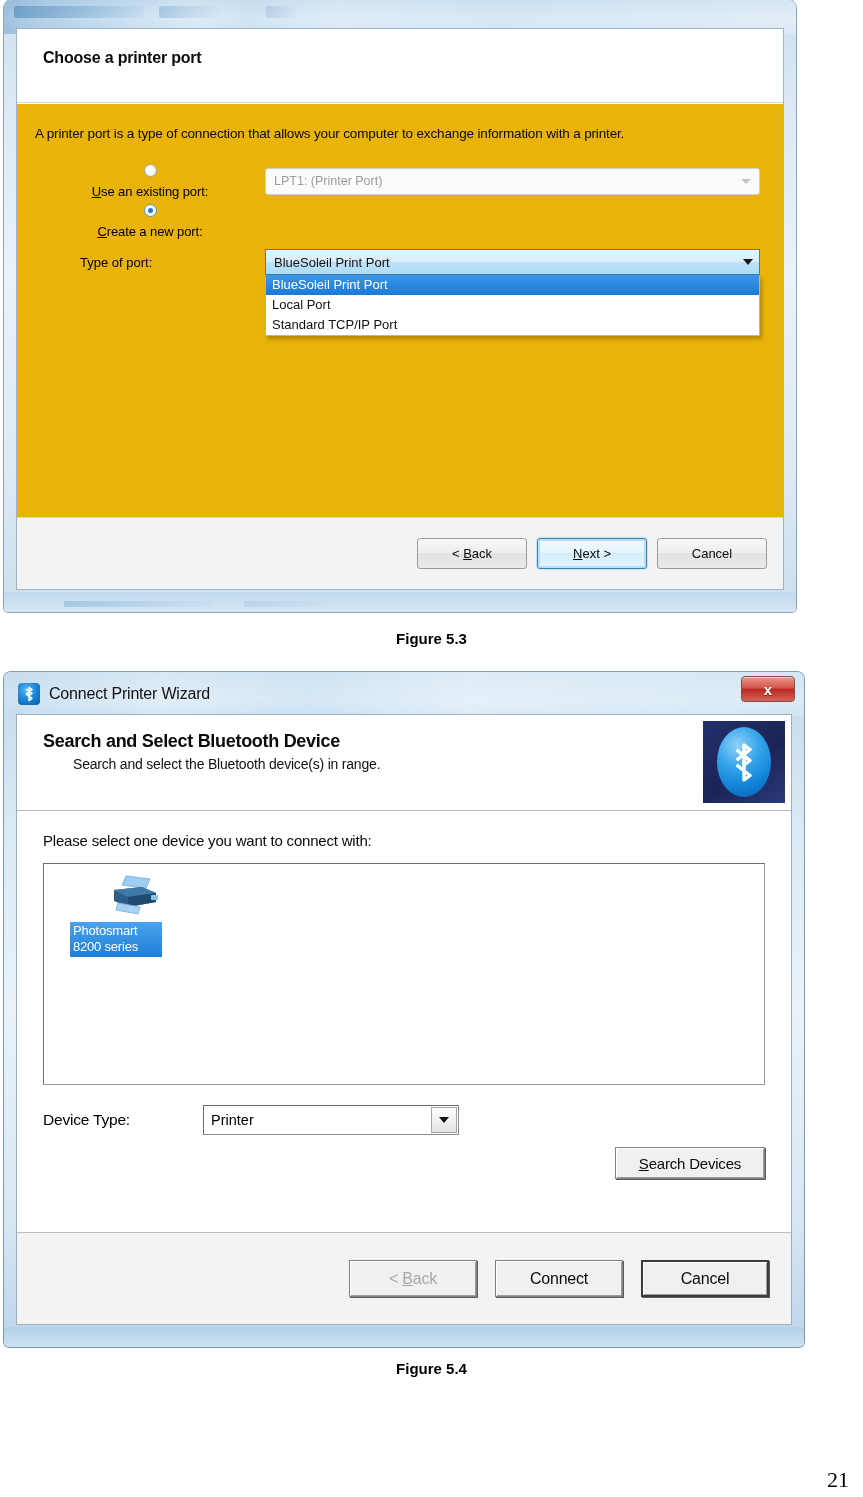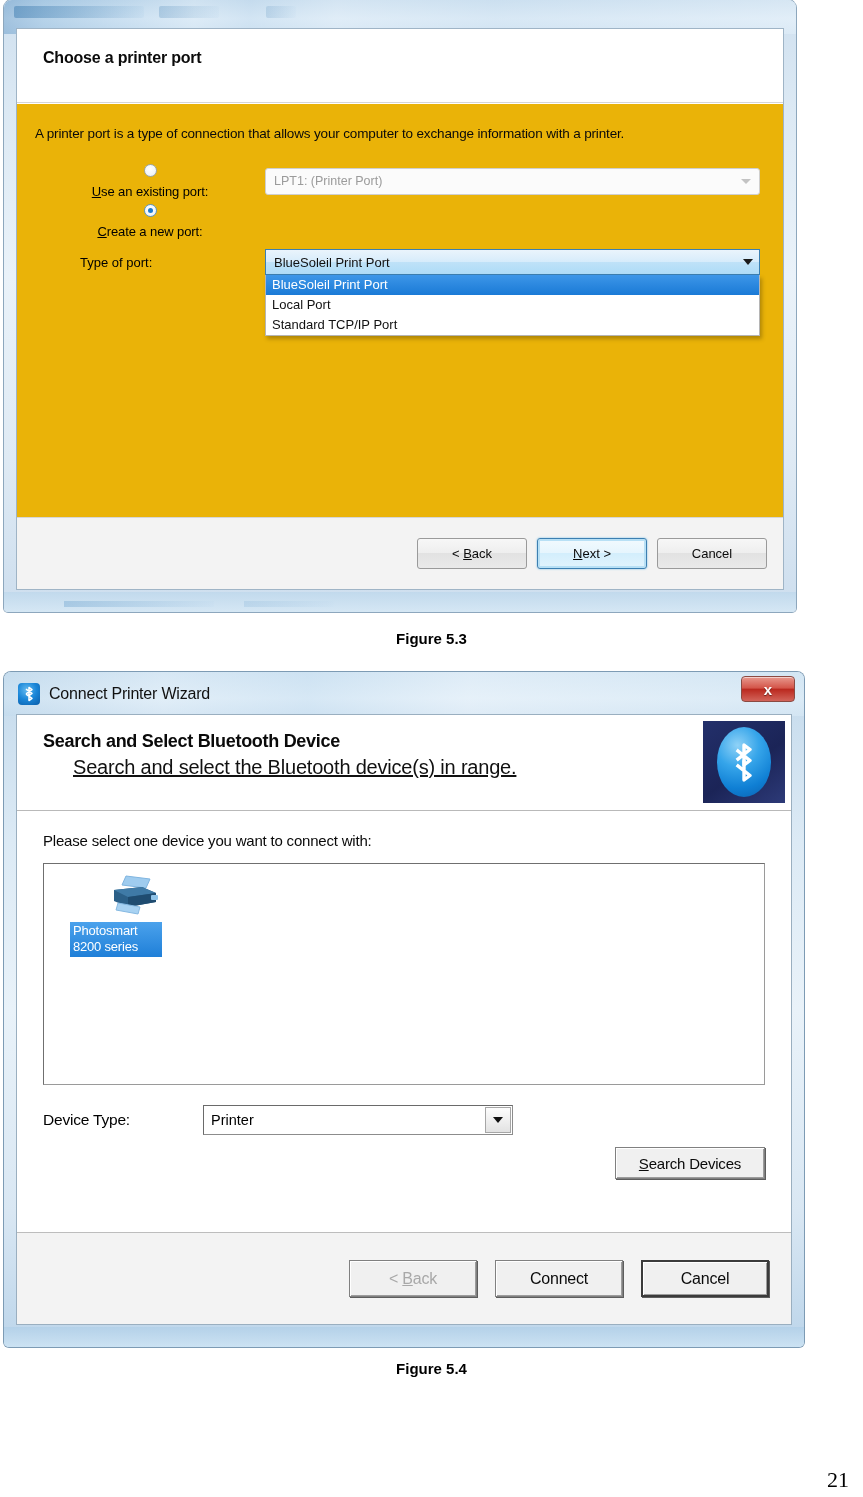--- a/index.html
+++ b/index.html
@@ -341,24 +341,23 @@
   }
   .cpw-head h2 {
     margin:0;
     font-size: 18px;
     font-weight: bold;
     color:#0a0a0a;
     letter-spacing:-0.3px;
   }
   .cpw-head p {
     margin: 4px 0 0 30px;
-    font-size: 20px;
+    font-size: 14px;
     color:#111;
     letter-spacing:-0.2px;
-    text-decoration:underline;
   }
   .bt-logo {
     position:absolute;
     right: 6px;
     top: 6px;
     width: 82px;
     height: 82px;
     background: linear-gradient(145deg,#23306b 0%, #1b2457 55%, #2d3a78 100%);
     display:flex;align-items:center;justify-content:center;
   }
@@ -420,21 +419,21 @@
     display:flex;
     align-items:center;
     margin-top: 20px;
   }
   .devtype-label {
     font-size: 15.5px;
     width: 160px;
     letter-spacing:-0.2px;
   }
   .combo-cls {
-    width: 310px;
+    width: 256px;
     height: 30px;
     border: 1px solid #8c8c8c;
     border-top-color:#6a6a6a;
     border-left-color:#6a6a6a;
     background:#fff;
     display:flex;
     align-items:center;
     justify-content:space-between;
     font-size: 14.5px;
     padding-left: 7px;

